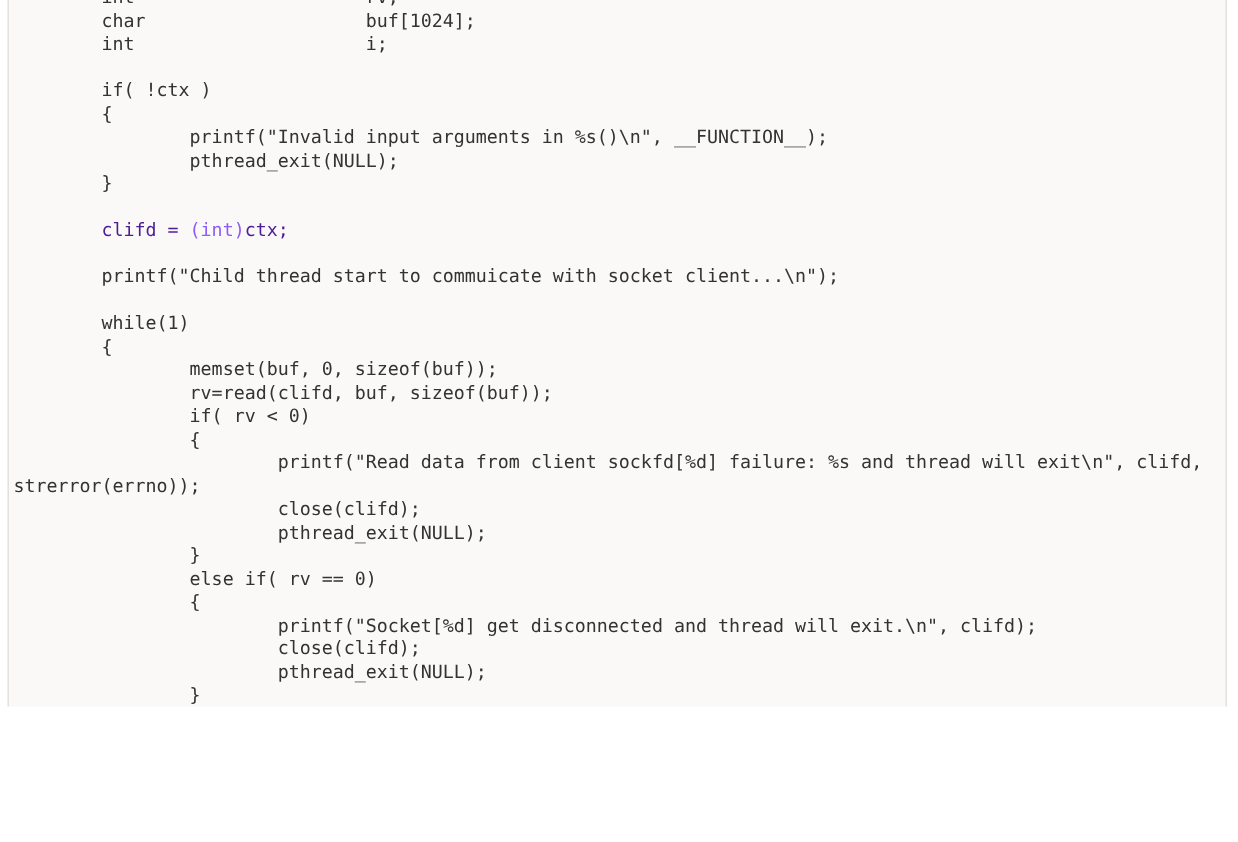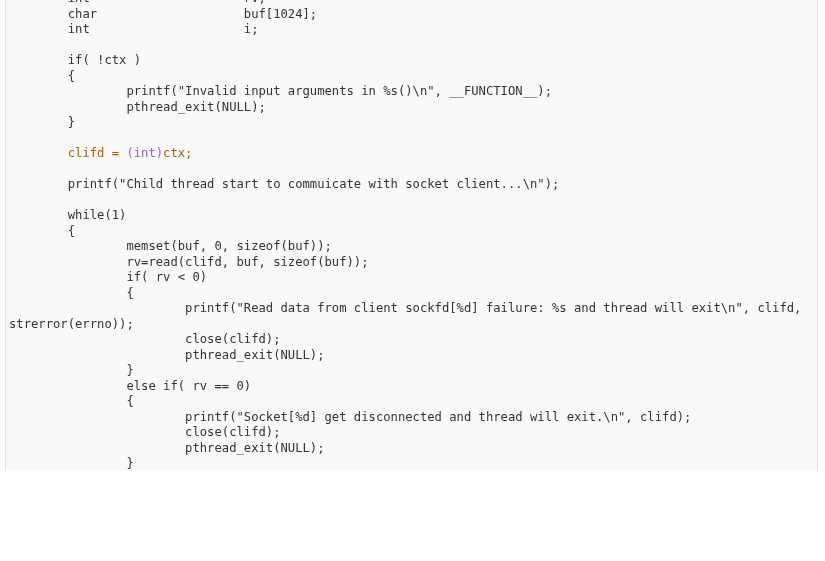--- a/index.html
+++ b/index.html
@@ -44,21 +44,21 @@
     font-family: "DejaVu Sans Mono", monospace;
     font-size: 12.2px;
     line-height: 15.5px;
     color: #333333;
     white-space: pre-wrap;
     word-break: break-word;
     tab-size: 8;
     -moz-tab-size: 8;
   }
 
-  pre#code-text .tok-red  { color: #a16207; }
+  pre#code-text .tok-red  { color: #4c1d95; }
   pre#code-text .tok-blue { color: #8b5cf6; }
 </style>
 </head>
 <body>
 
 <div id="code-viewport">
   <div id="code-block">
     <pre id="code-text">        int			rv;
         char			buf[1024];
         int			i;

